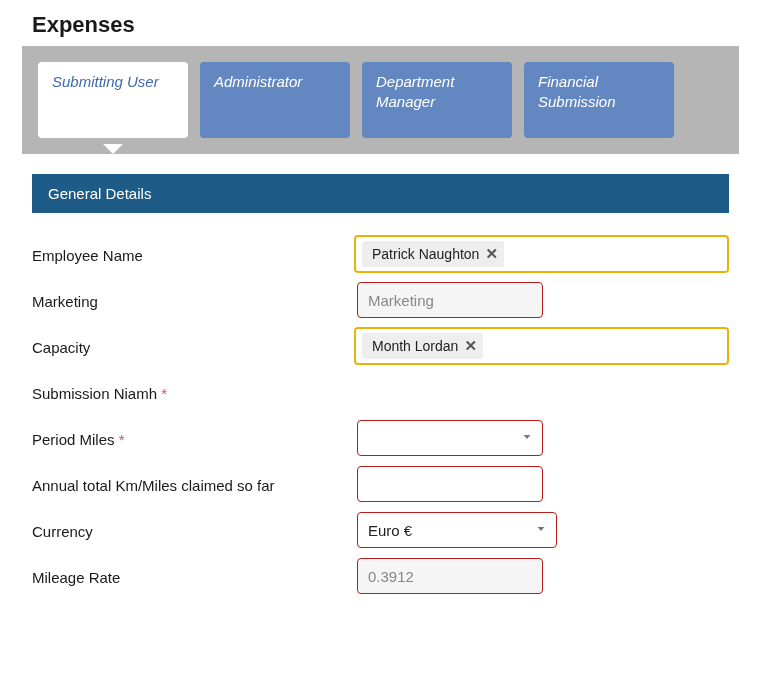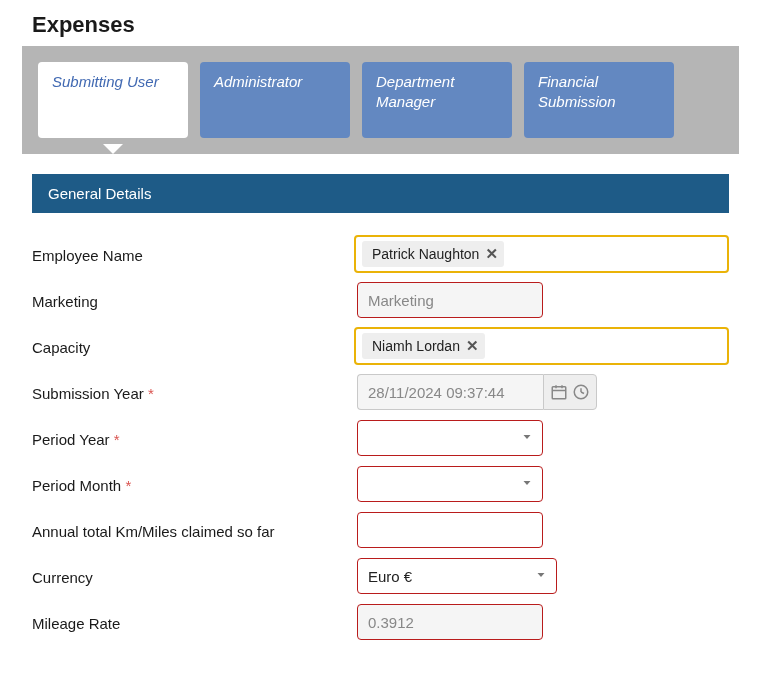--- a/index.html
+++ b/index.html
@@ -71,89 +71,51 @@
       <div class="form-control-wrap">
         <input class="textfield readonly input-mid" readonly="" value="Marketing" style="">
       </div>
     </div>
 
     <div class="form-row">
       <div class="form-label">Capacity</div>
       <div class="form-control-wrap input-wide">
         <div class="tagbox">
           <span class="tag">
-            <span>Niamh Lordan</span>
+            <span>Month Lordan</span>
             <span class="x">✕</span>
           </span>
         </div>
       </div>
     </div>
 
     <div class="form-row">
       <div class="form-label">
-        <span>Submission Year</span>
+        <span>Submission Niamh</span>
         <span class="req">*</span>
-      </div>
-      <div class="form-control-wrap">
-        <div class="datetime-box">
-          <input class="datetime-input" readonly="" value="28/11/2024 09:37:44" style="">
-          <div class="datetime-icons">
-            <span>
-              <svg width="18" height="18" viewBox="0 0 24 24" fill="none" stroke="#888" stroke-width="2">
-                  <rect x="3" y="5" width="18" height="16" rx="1"></rect>
-                  <line x1="3" y1="10" x2="21" y2="10"></line>
-                  <line x1="8" y1="3" x2="8" y2="7"></line>
-                  <line x1="16" y1="3" x2="16" y2="7"></line>
-                </svg>
-            </span>
-            <span>
-              <svg width="18" height="18" viewBox="0 0 24 24" fill="none" stroke="#888" stroke-width="2">
-                  <circle cx="12" cy="12" r="9"></circle>
-                  <line x1="12" y1="7" x2="12" y2="12"></line>
-                  <line x1="12" y1="12" x2="16" y2="14"></line>
-                </svg>
-            </span>
-          </div>
-        </div>
       </div>
     </div>
 
     <div class="form-row">
       <div class="form-label">
-        <span>Period Year</span>
+        <span>Period Miles</span>
         <span class="req">*</span>
       </div>
       <div class="form-control-wrap input-mid">
         <div class="selectbox">
           <input class="textfield" readonly="" value="" style="">
           <span class="caret">
             <svg width="12" height="12" viewBox="0 0 24 24" fill="#777">
                 <path d="M5 8l7 8 7-8z"></path>
               </svg>
           </span>
         </div>
       </div>
     </div>
 
-    <div class="form-row">
-      <div class="form-label">
-        <span>Period Month</span>
-        <span class="req">*</span>
-      </div>
-      <div class="form-control-wrap input-mid">
-        <div class="selectbox">
-          <input class="textfield" readonly="" value="" style="">
-          <span class="caret">
-            <svg width="12" height="12" viewBox="0 0 24 24" fill="#777">
-                <path d="M5 8l7 8 7-8z"></path>
-              </svg>
-          </span>
-        </div>
-      </div>
-    </div>
 
     <div class="form-row">
       <div class="form-label">Annual total Km/Miles claimed so far</div>
       <div class="form-control-wrap">
         <input class="textfield input-mid" value="" style="">
       </div>
     </div>
 
     <div class="form-row">
       <div class="form-label">Currency</div>

